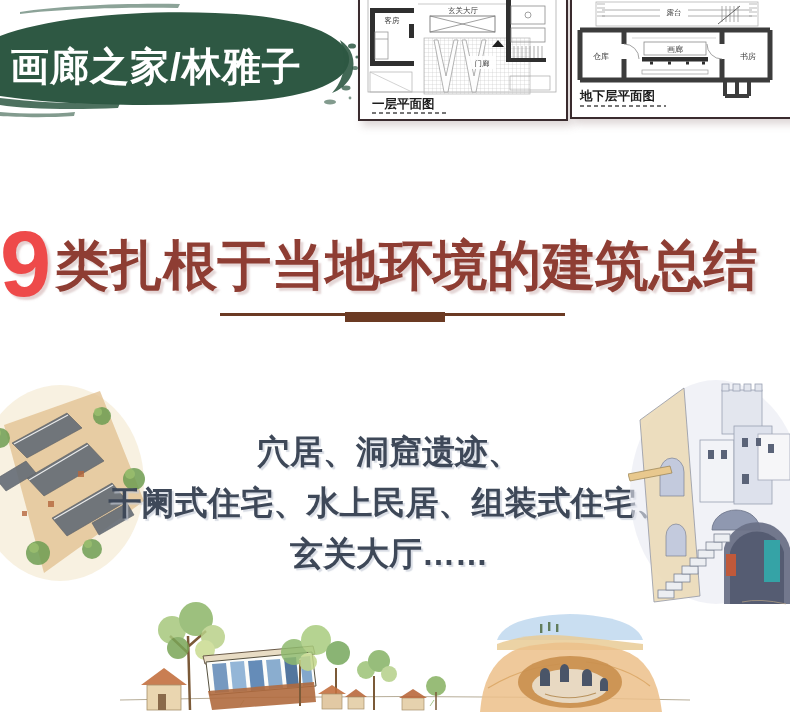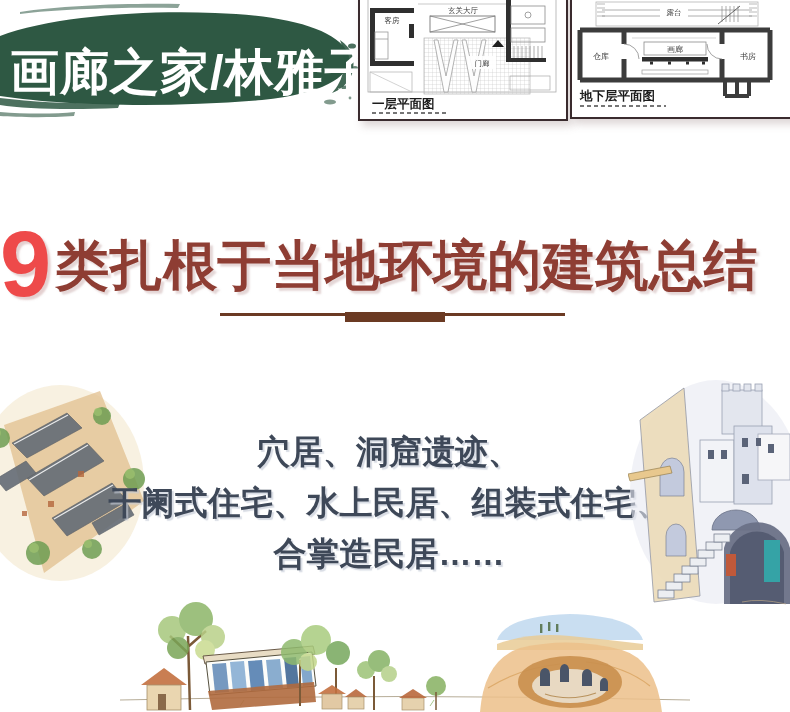--- a/index.html
+++ b/index.html
@@ -3,21 +3,21 @@
 <meta charset="utf-8">
 <style>
   html,body{margin:0;padding:0;background:#fff;}
   .page{position:relative;width:790px;height:712px;background:#ffffff;overflow:hidden;
         font-family:"Liberation Sans",sans-serif;}
 
   
   .banner-wrap{position:absolute;left:0;top:0;width:360px;height:130px;}
   .banner-svg{position:absolute;left:0;top:0;}
   .banner-title{position:absolute;left:10px;top:40px;width:340px;
-         color:#ffffff;font-size:49px;font-weight:bold;letter-spacing:1px;white-space:nowrap;}
+         color:#ffffff;font-size:39px;font-weight:bold;letter-spacing:1px;white-space:nowrap;}
 
   
   .plan-card{position:absolute;background:#ffffff;border:2px solid #3a2b2e;
          box-shadow:4px 5px 8px rgba(120,90,90,.25);}
   .plan-card.card1{left:358px;top:-8px;width:206px;height:125px;}
   .plan-card.card2{left:570px;top:-8px;width:226px;height:123px;}
   .plan-card svg{position:absolute;left:0;bottom:0;}
   .plan-label{font-size:7.5px;fill:#3a3a3a;text-anchor:middle;}
   .plan-caption{font-size:12.5px;font-weight:bold;fill:#1c1c1c;}
 
@@ -226,21 +226,21 @@
     <g fill="#b5673d" opacity="0.8">
       <rect x="66" y="118" width="6" height="6"></rect>
         <rect x="96" y="88" width="6" height="6"></rect>
       <rect x="40" y="128" width="5" height="5"></rect>
     </g>
   </svg>
 
   <div class="body-text">
     <div>穴居、洞窟遗迹、</div>
     <div>干阑式住宅、水上民居、组装式住宅、</div>
-    <div>合掌造民居……</div>
+    <div>玄关大厅……</div>
   </div>
 
   <svg class="illus village" width="162" height="228" viewBox="0 0 162 228">
     <ellipse cx="88" cy="114" rx="86" ry="112" fill="#e7eaf2" opacity="0.6"></ellipse>
 
     <polygon points="12,42 56,10 72,218 26,224" fill="#ecdcba" opacity="0.92" stroke="#8a8f9e" stroke-width="0.8"></polygon>
     <path d="M32,118 v-24 a12,14 0 0 1 24,0 v24 Z" fill="#c3cadd" stroke="#7c8293" stroke-width="0.7"></path>
     <path d="M38,178 v-20 a10,12 0 0 1 20,0 v20 Z" fill="#c3cadd" stroke="#7c8293" stroke-width="0.7"></path>
     <polygon points="0,96 42,88 44,95 2,103" fill="#e8c88e" stroke="#97804f" stroke-width="0.7"></polygon>
 

